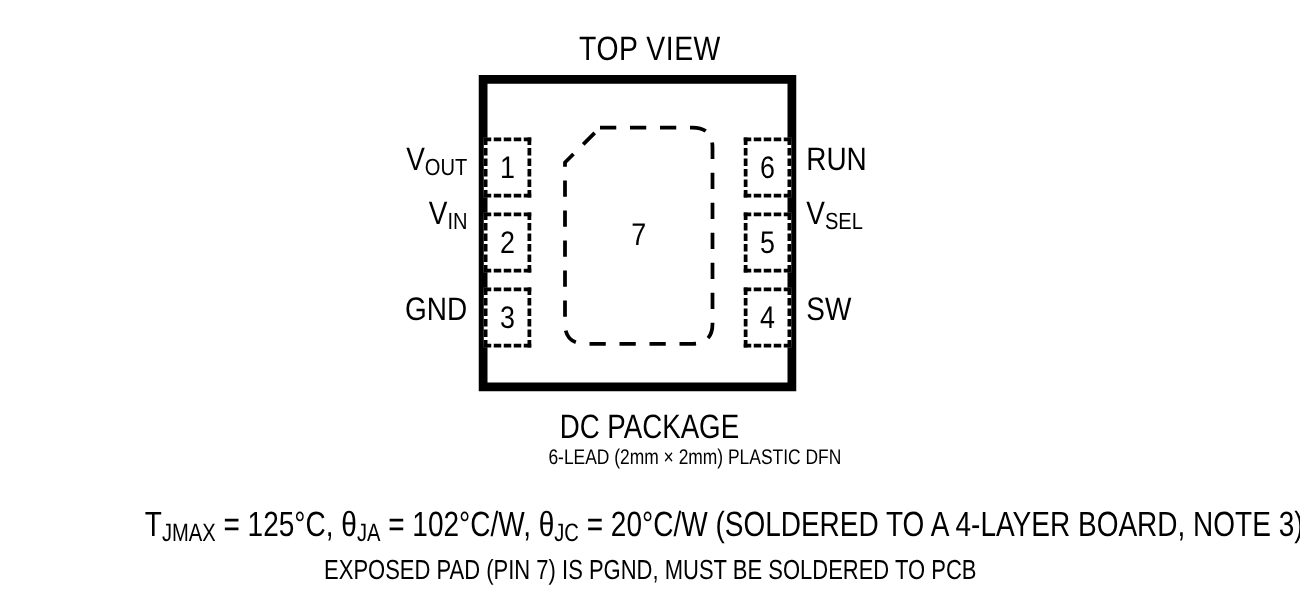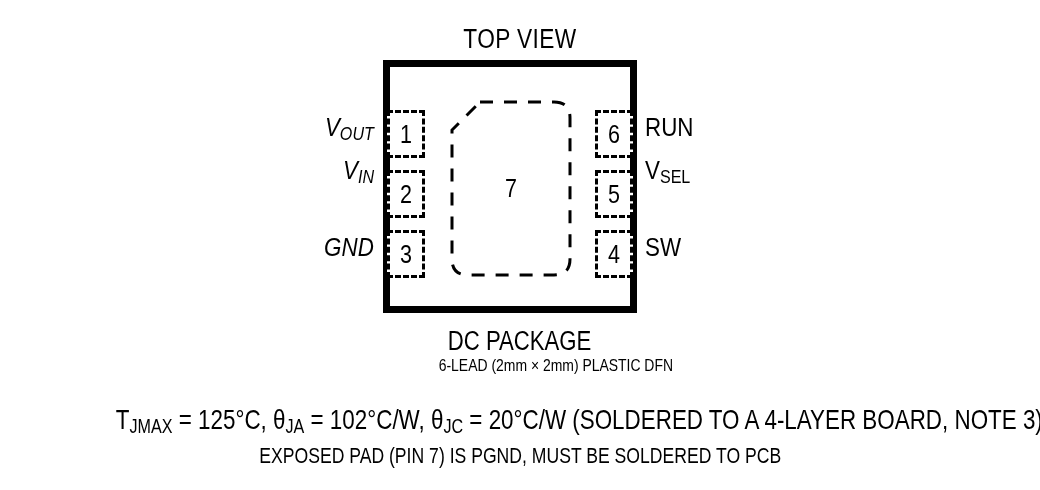--- a/index.html
+++ b/index.html
@@ -101,21 +101,21 @@
     position: absolute;
     font-size: 26px;
     line-height: 1;
     white-space: nowrap;
   }
   .pin-label .scaler {
     display: inline-block;
     transform: scaleX(0.86);
     transform-origin: inherit;
   }
-  .pin-label.left  { right: 666px; text-align: center; font-style: italic; }
+  .pin-label.left  { right: 666px; text-align: center; }
   .pin-label.left .scaler  { transform-origin: right center; }
   .pin-label.right { left: 645px;  text-align: left; }
   .pin-label.right .scaler { transform-origin: left center; }
 
   .lbl-row-1 { top: 114px; }
   .lbl-row-2 { top: 157px; }
   .lbl-row-3 { top: 234px; }
 
   sub {
     font-size: 0.72em;

